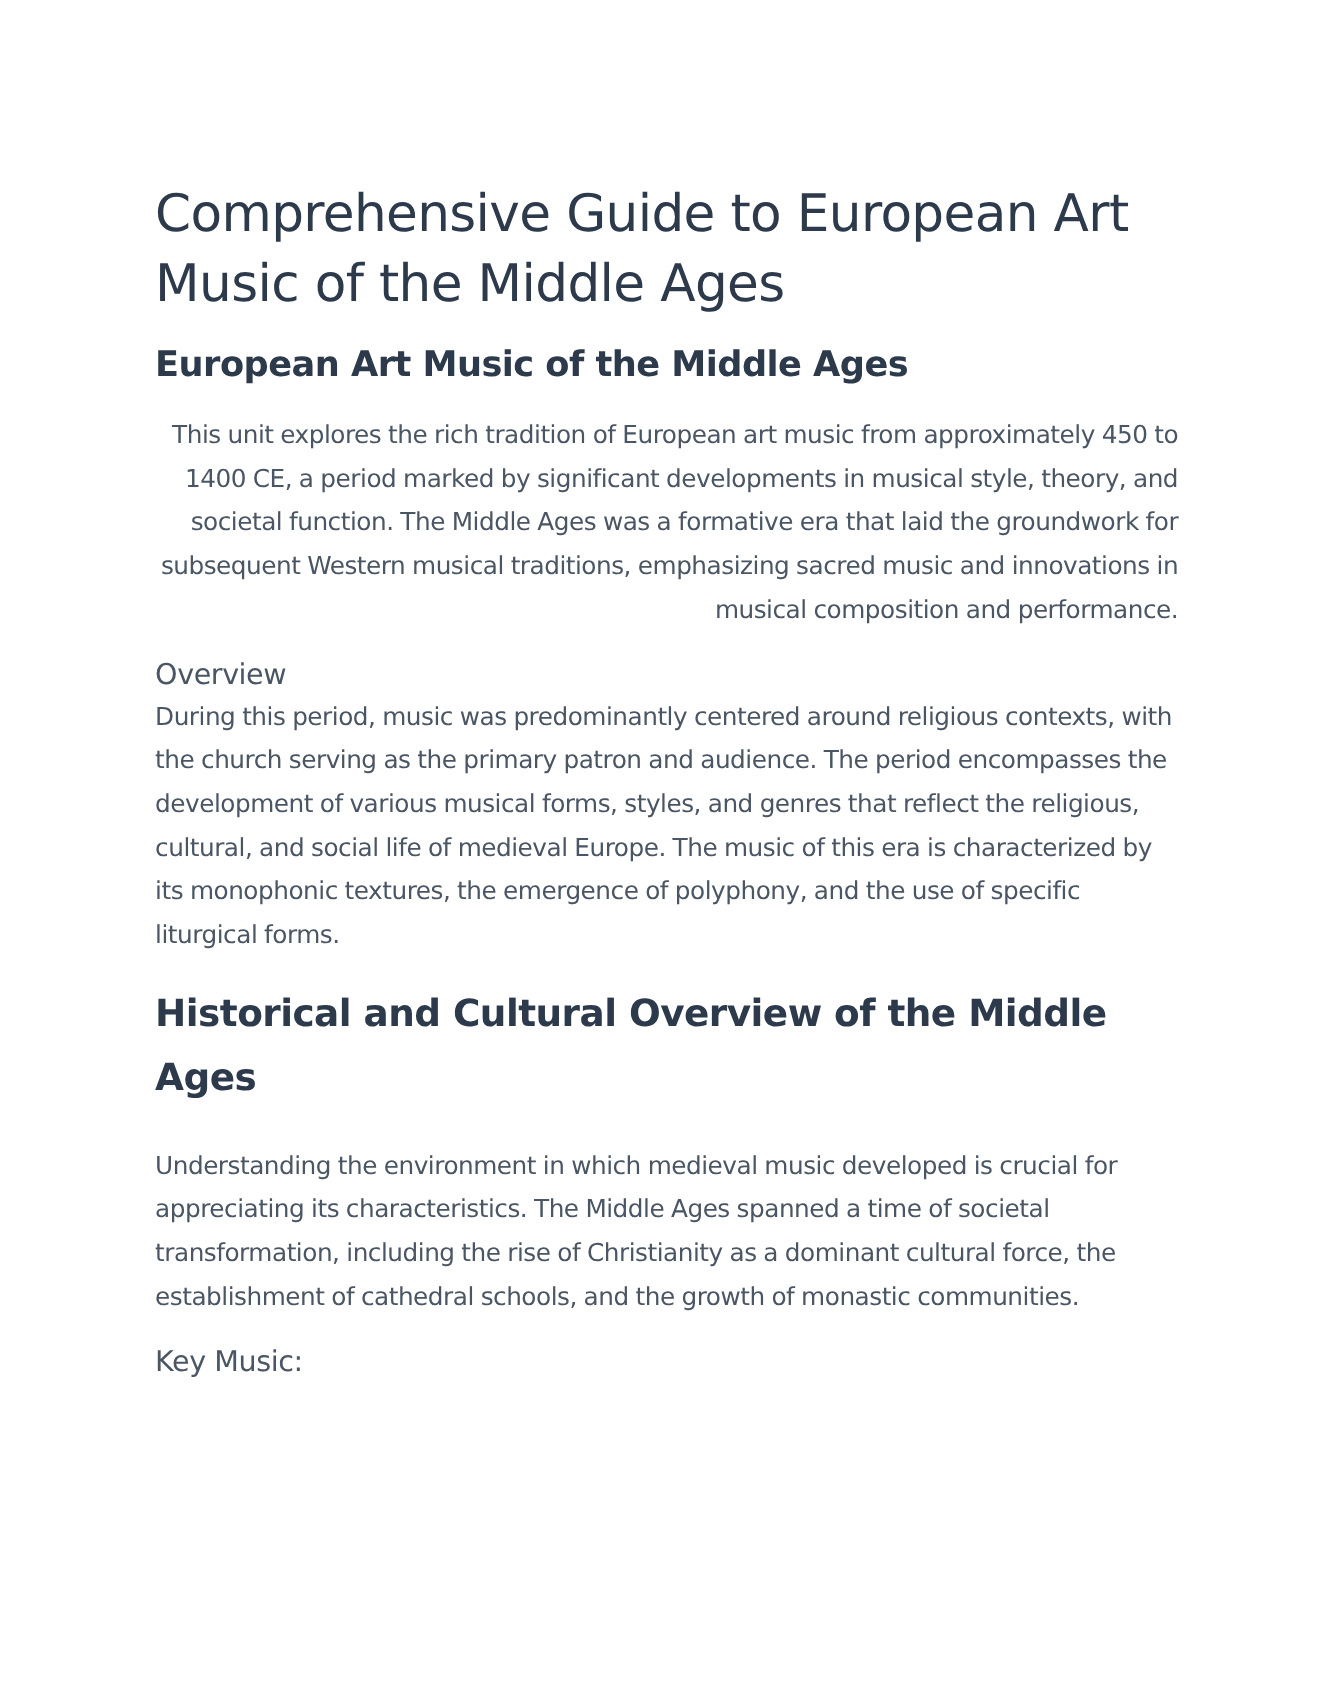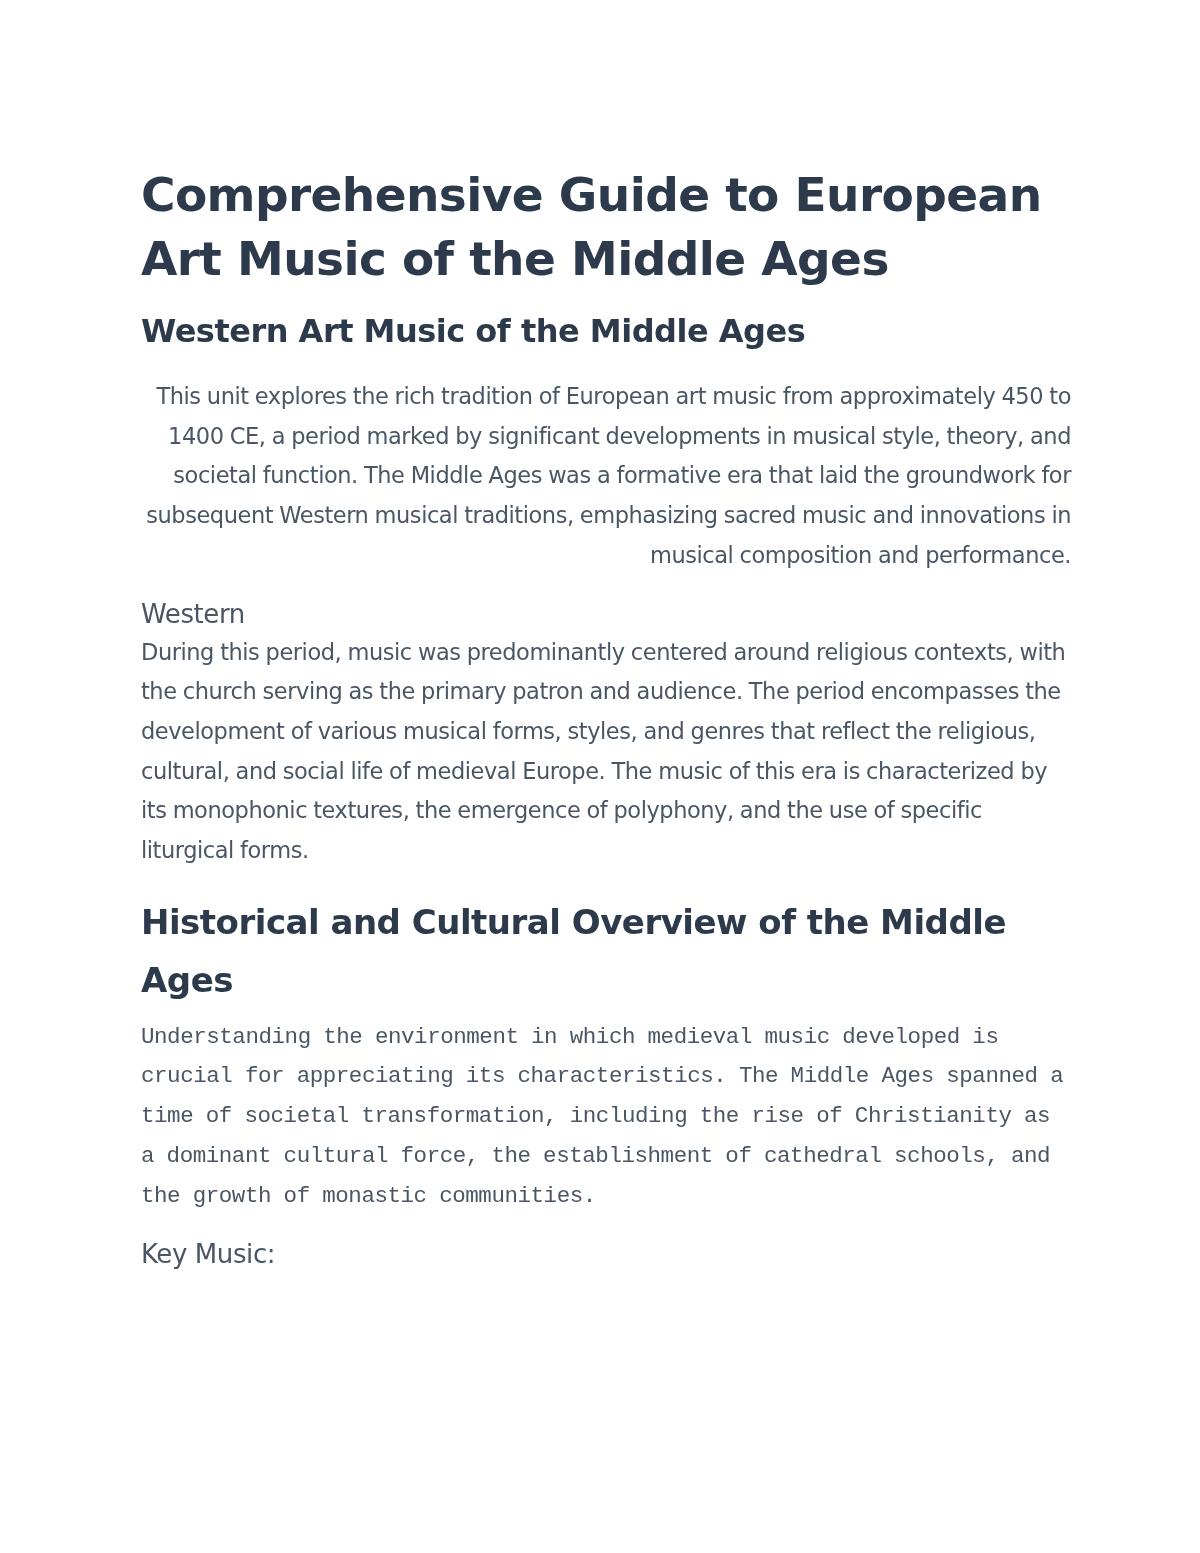--- a/index.html
+++ b/index.html
@@ -17,21 +17,21 @@
   .page {
     position: absolute;
     left: 141px;
     top: 163px;
     width: 930px;
   }
   .title {
     margin: 0;
     font-size: 47px;
     line-height: 64px;
-    font-weight: bold;
+    font-weight: normal;
     color: #2d3a4b;
     letter-spacing: -0.6px;
   }
   .h2 {
     margin: 0;
     font-size: 32px;
     line-height: 44px;
     font-weight: bold;
     color: #2d3a4b;
     letter-spacing: -0.5px;
@@ -56,33 +56,33 @@
     margin: 0;
     font-size: 22.5px;
     line-height: 39.7px;
     color: #4b5664;
     letter-spacing: -0.45px;
     word-spacing: -0.5px;
   }
   .para.p1 { margin-top: 24px; text-align: right; }
   .h3.overview { margin-top: 19px; }
   .para.p2 { }
-  .para.p3 { margin-top: 9px; font-family: Liberation Mono, monospace; }
+  .para.p3 { margin-top: 32px; }
   .h3.keypoints { margin-top: 19px; }
 </style>
 </head>
 <body>
 
 <div class="page">
   <h1 class="title">Comprehensive Guide to European Art Music of the Middle Ages</h1>
 
   <section>
-    <h2 class="h2 first">Western Art Music of the Middle Ages</h2>
+    <h2 class="h2 first">European Art Music of the Middle Ages</h2>
     <p class="para p1">This unit explores the rich tradition of European art music from approximately 450 to 1400 CE, a period marked by significant developments in musical style, theory, and societal function. The Middle Ages was a formative era that laid the groundwork for subsequent Western musical traditions, emphasizing sacred music and innovations in musical composition and performance.</p>
-    <h3 class="h3 overview">Western</h3>
+    <h3 class="h3 overview">Overview</h3>
     <p class="para p2">During this period, music was predominantly centered around religious contexts, with the church serving as the primary patron and audience. The period encompasses the development of various musical forms, styles, and genres that reflect the religious, cultural, and social life of medieval Europe. The music of this era is characterized by its monophonic textures, the emergence of polyphony, and the use of specific liturgical forms.</p>
   </section>
 
   <section>
     <h2 class="h2 second">Historical and Cultural Overview of the Middle Ages</h2>
     <p class="para p3">Understanding the environment in which medieval music developed is crucial for appreciating its characteristics. The Middle Ages spanned a time of societal transformation, including the rise of Christianity as a dominant cultural force, the establishment of cathedral schools, and the growth of monastic communities.</p>
     <h3 class="h3 keypoints">Key Music:</h3>
   </section>
 </div>
 

